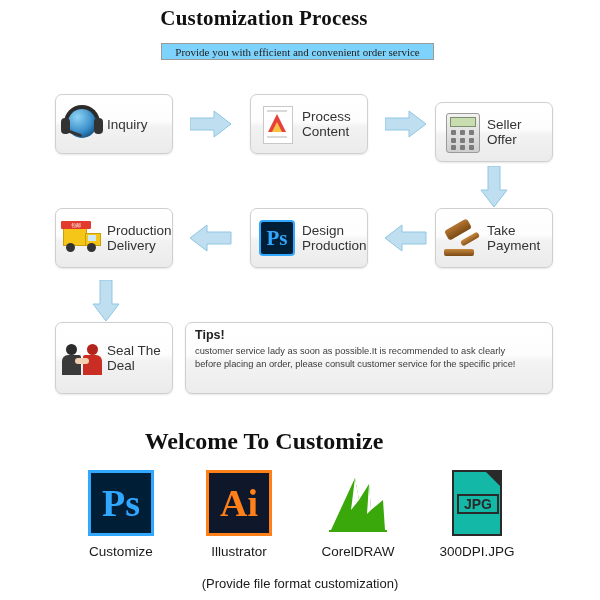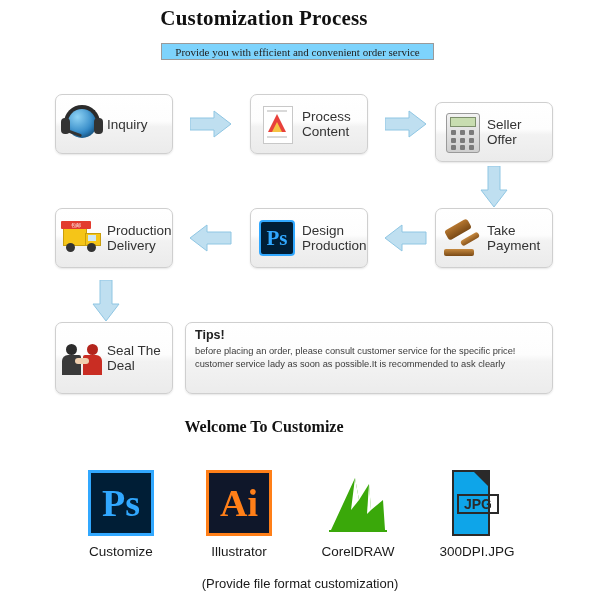--- a/index.html
+++ b/index.html
@@ -28,22 +28,22 @@
     font-family: "Liberation Serif", serif;
     font-weight: bold;
     color: #111;
   }
   #title-main {
     top: 6px;
     font-size: 21px;
     letter-spacing: 0.2px;
   }
   #title-welcome {
-    top: 418px;
-    font-size: 16px;
+    top: 428px;
+    font-size: 24px;
   }
 
   .subtitle-box {
     position: absolute;
     left: 161px;
     top: 43px;
     width: 273px;
     height: 17px;
     border: 1px solid #9a9a9a;
     font-size: 11px;
@@ -288,22 +288,22 @@
     background: #0f172a; border: 3px solid #ff7f18;
     color: #ff7f18; font-family: "Liberation Serif", serif; font-weight: bold;
     font-size: 38px; display: flex; align-items: center; justify-content: center;
     box-sizing: border-box;
   }
   .big-cdr {
     position: absolute; left: 0; top: 0; width: 66px; height: 66px;
     background: #ffffff; overflow: hidden;
   }
   .big-jpg {
-    position: absolute; left: 8px; top: 0; width: 38px; height: 66px;
-    background: #0ea5e9; border: 2px solid #2a2a2a; box-sizing: border-box;
+    position: absolute; left: 8px; top: 0; width: 50px; height: 66px;
+    background: #14b8a6; border: 2px solid #2a2a2a; box-sizing: border-box;
   }
   .big-jpg .fold {
     position: absolute; right: -1px; top: -1px;
     width: 0; height: 0;
     border-left: 16px solid transparent;
     border-top: 16px solid #2a2a2a;
   }
   .big-jpg .txt {
     position: absolute; left: 3px; top: 22px; width: 42px; height: 20px;
     border: 2px solid #2a2a2a; color: #2a2a2a; font-weight: bold;
@@ -447,22 +447,22 @@
     </div>
     <div class="lbl">
       <div>Seal The</div>
       <div>Deal</div>
     </div>
   </div>
 
   <div id="tips-box">
     <div id="tips-title">Tips!</div>
     <div id="tips-text">
+      <div>customer  service lady as soon as possible.It is recommended to ask clearly</div>
       <div>before placing an order, please consult customer service for the specific price!</div>
-      <div>customer  service lady as soon as possible.It is recommended to ask clearly</div>
     </div>
   </div>
 
   <div class="title" id="title-welcome">Welcome To Customize</div>
 
   <div class="sw" style="left:66px; top:470px;">
     <div class="swicon">
       <div class="big-ps">Ps</div>
     </div>
     <div class="swlabel">Customize</div>

